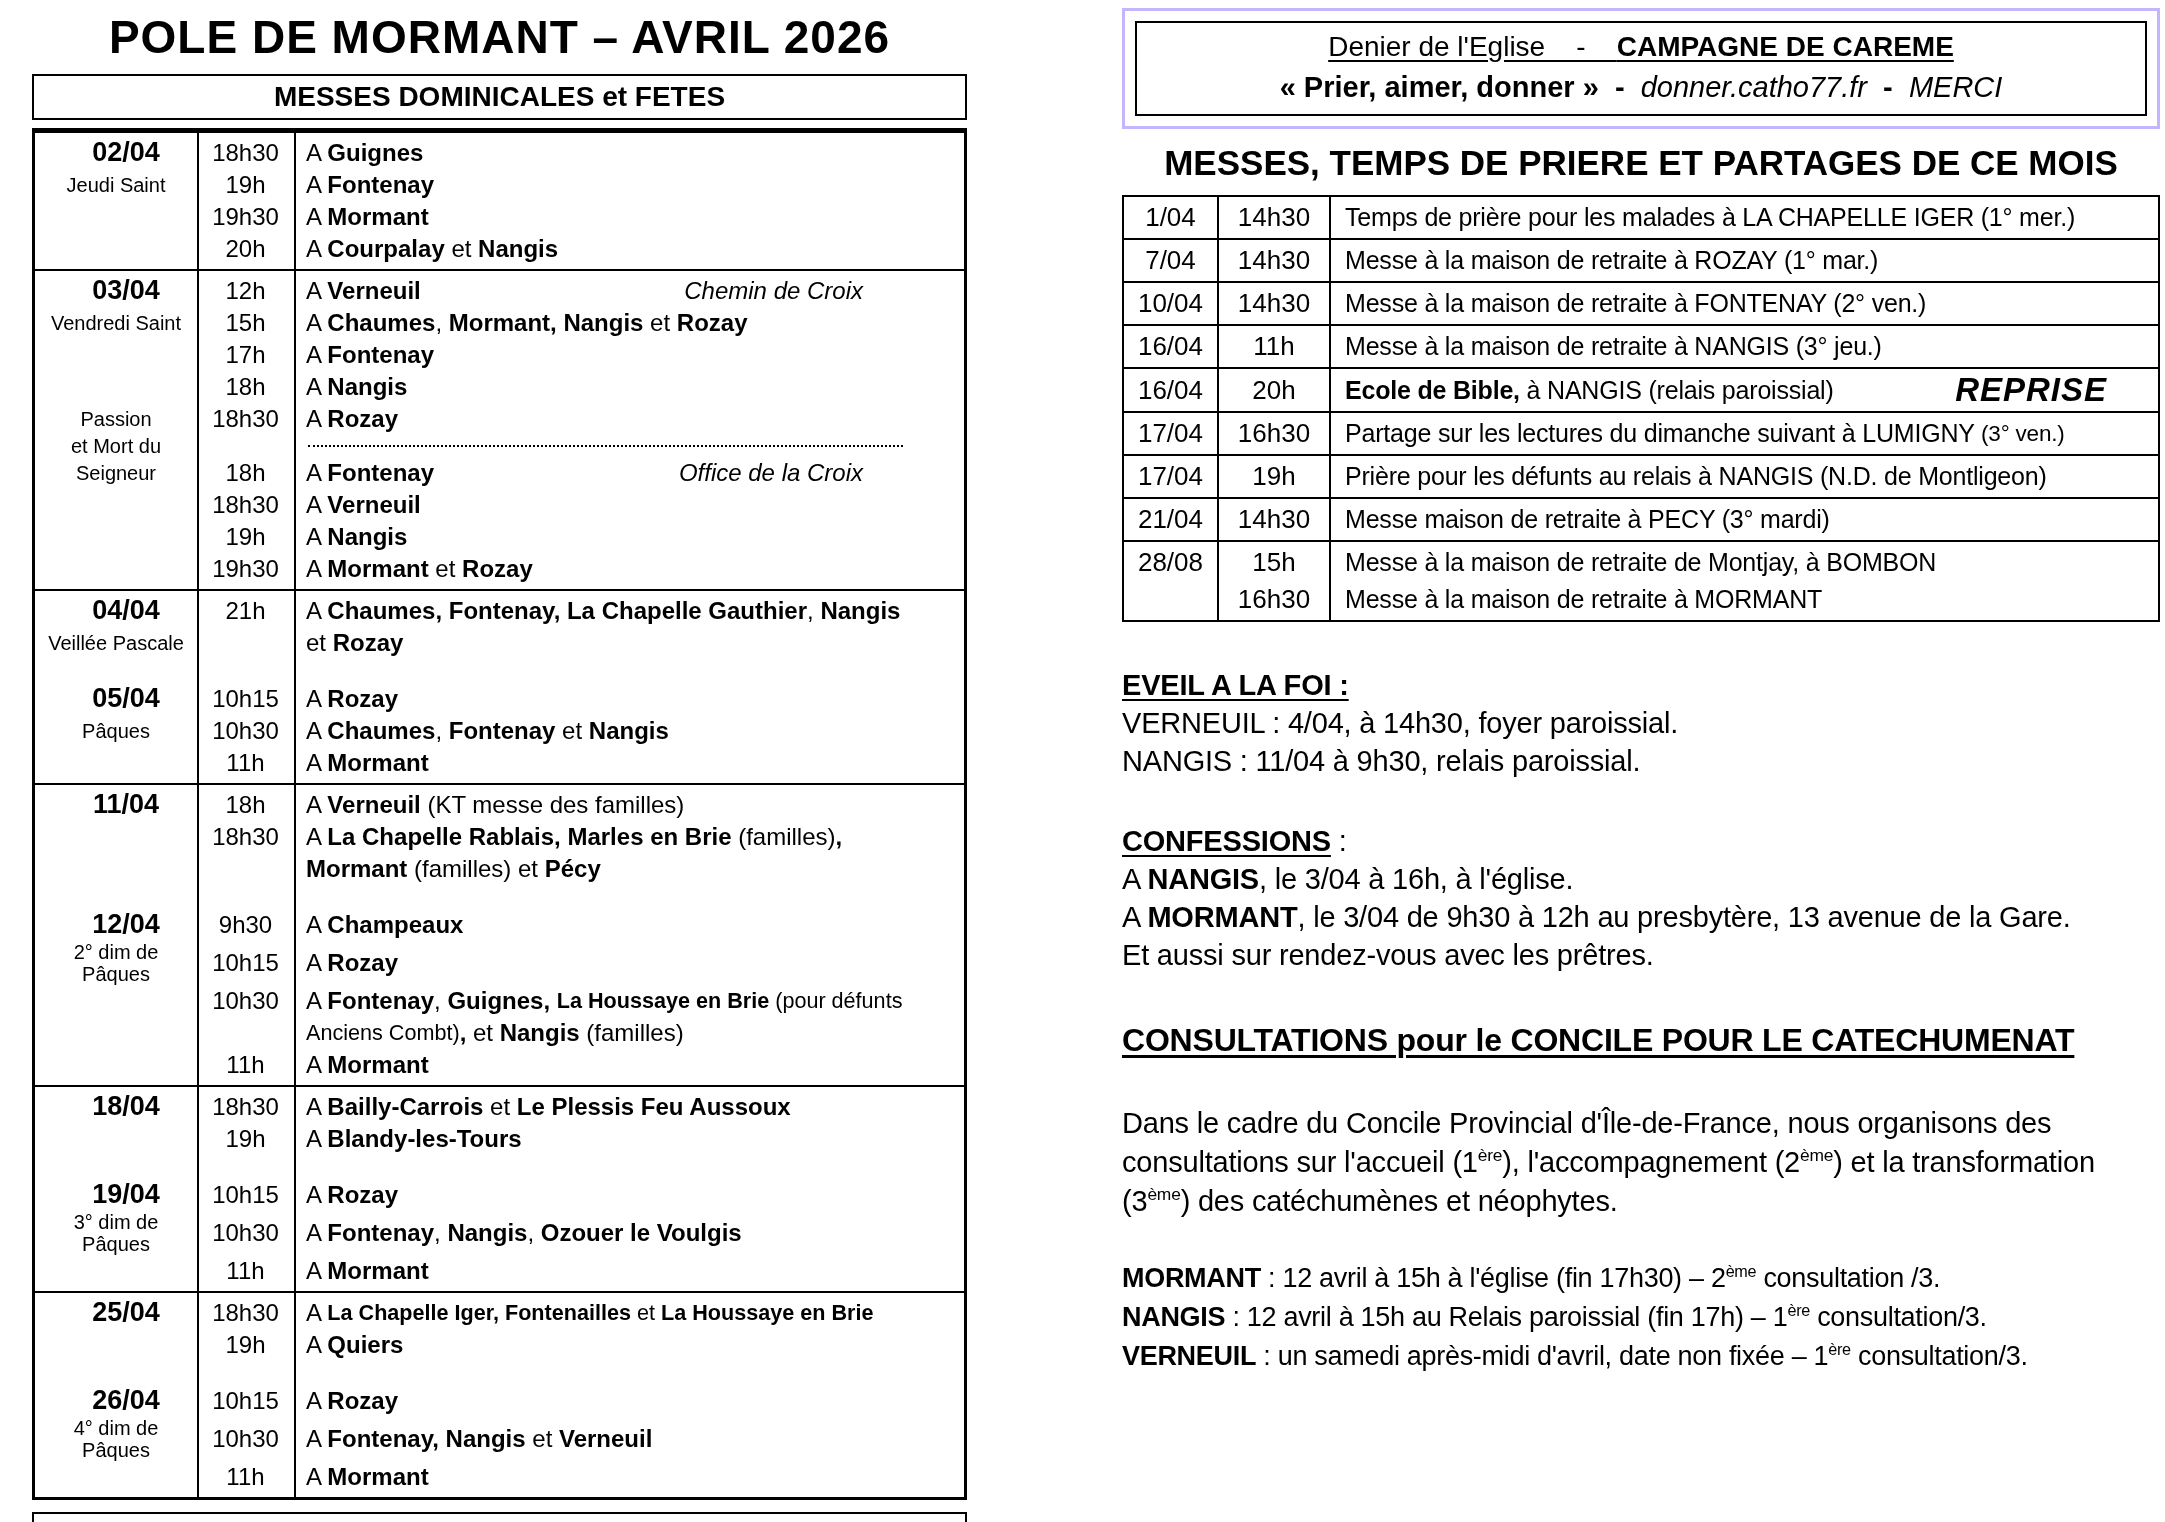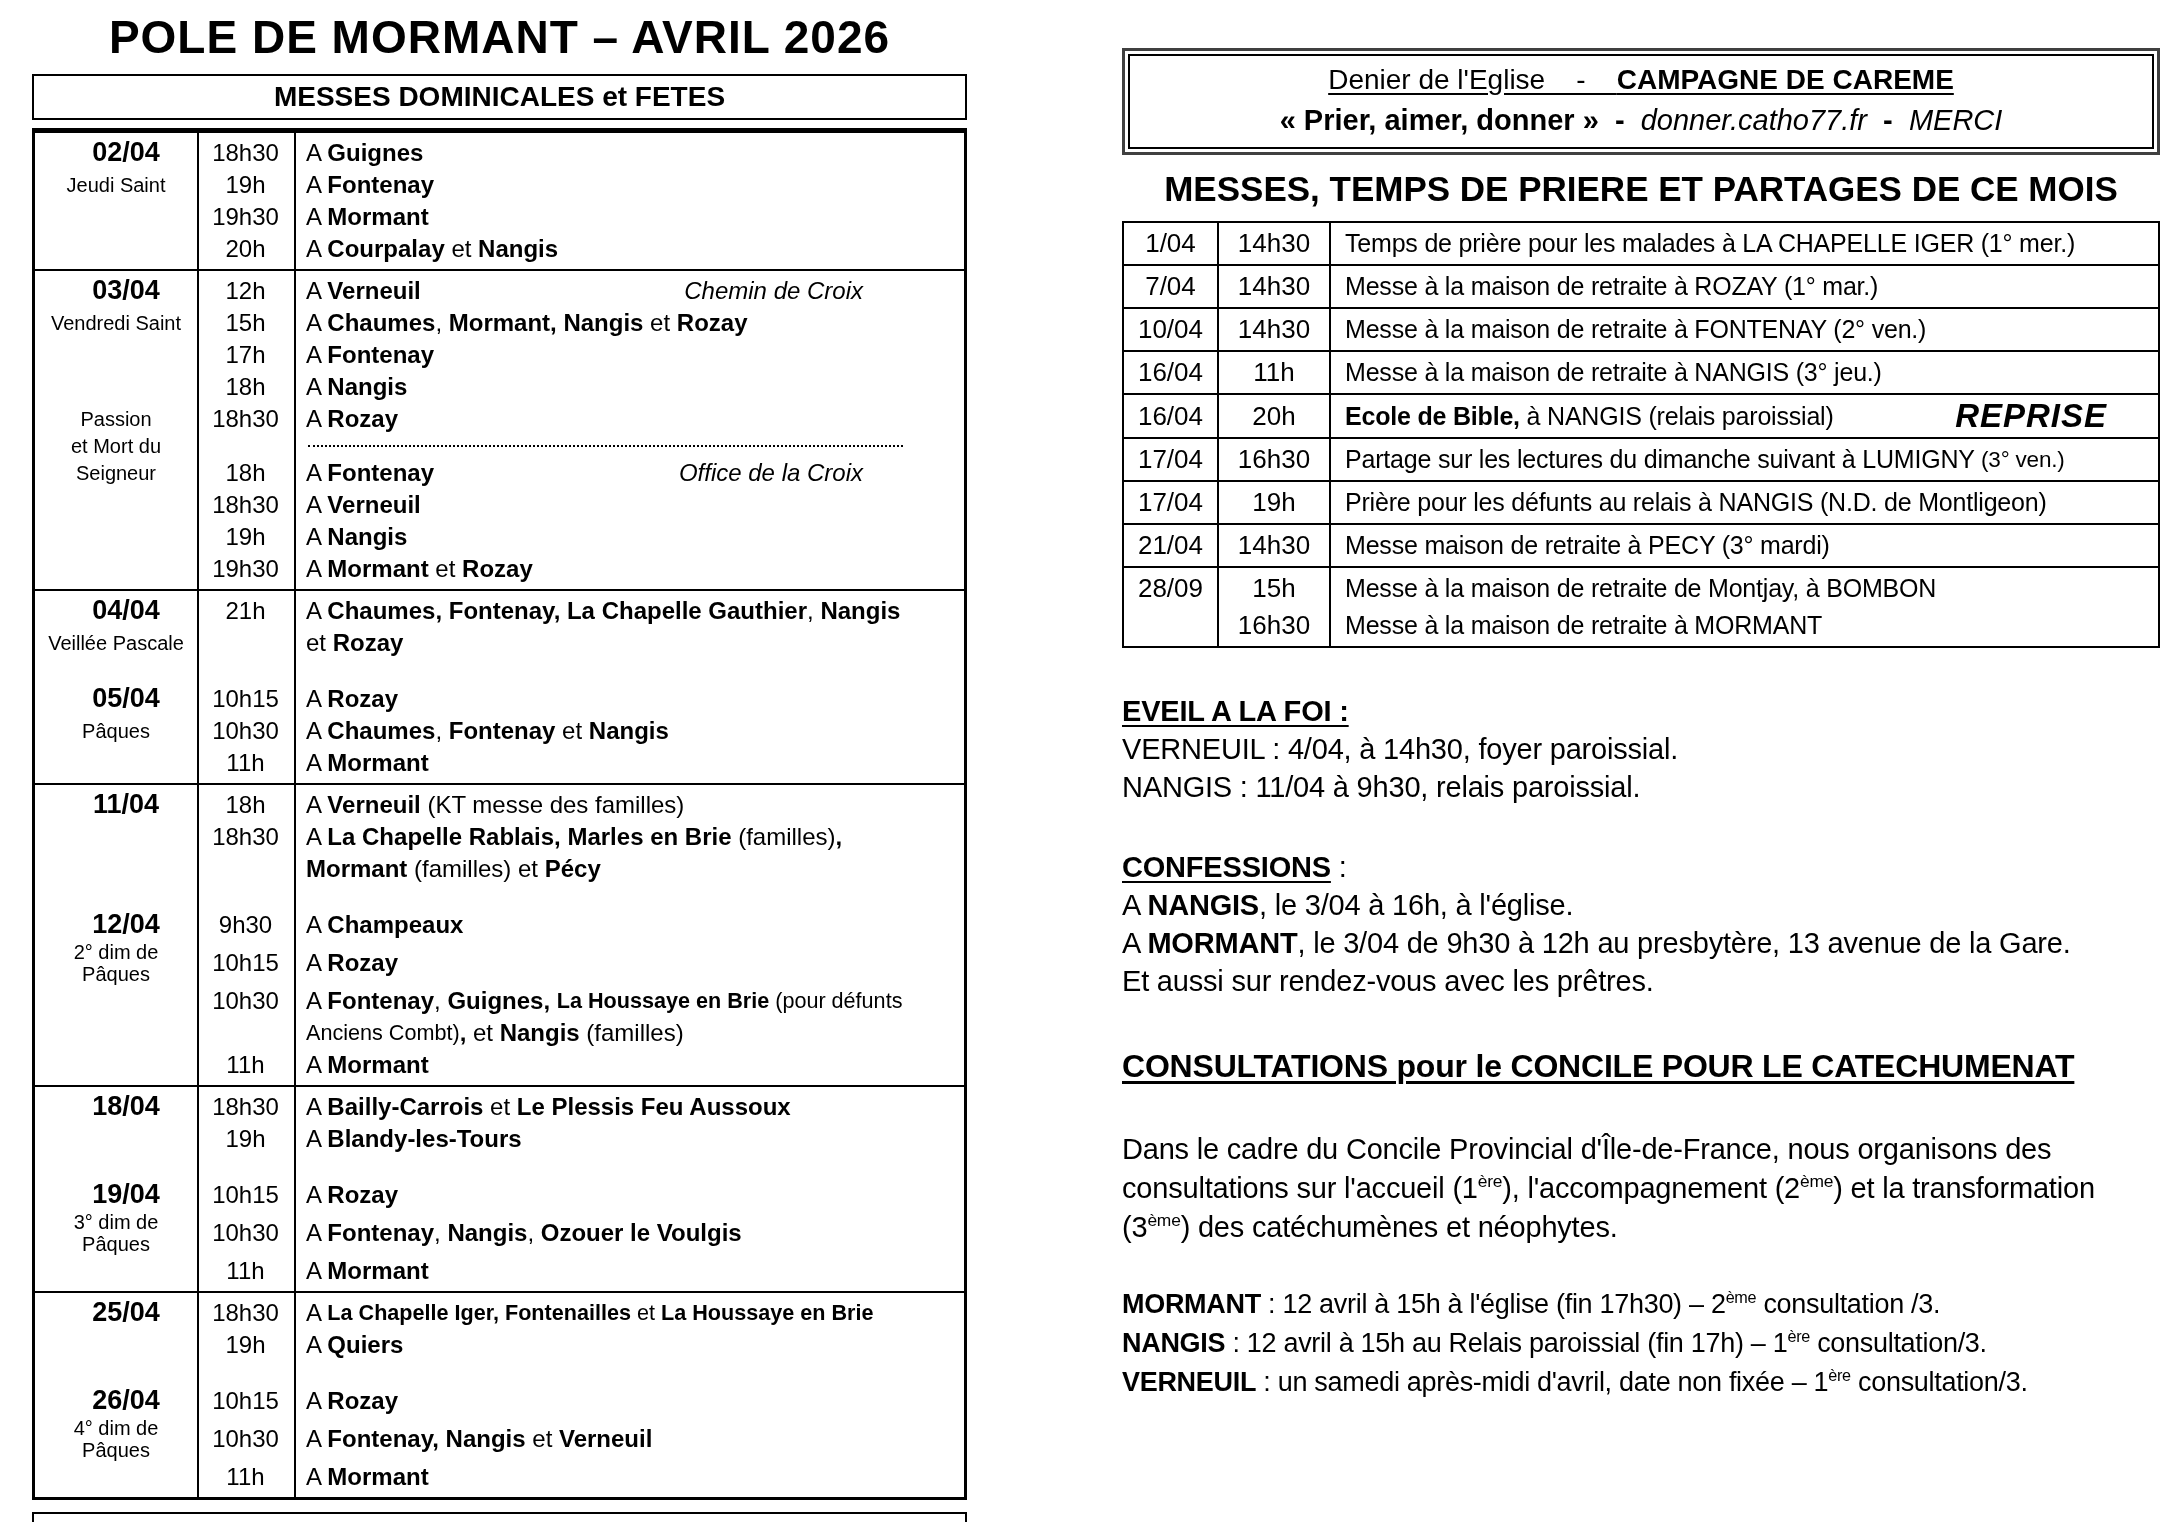--- a/index.html
+++ b/index.html
@@ -34,21 +34,21 @@
   .c-date.big{font-size:27px;font-weight:bold;padding-left:22px;}
   .c-time{text-align:center;font-size:24px;}
   .c-content{font-size:24px;padding-left:12px;padding-right:6px;display:flex;align-items:center;}
   .c-content span,.r-line span{white-space:pre;}
   .note{margin-left:auto;font-style:italic;padding-right:95px;font-size:24px;}
   .dotline{flex:1;border-top:2px dotted #000;margin:0 55px 0 2px;}
   .footer-box{border:2px solid #000;margin-top:12px;text-align:center;font-size:27px;padding:8px 0;}
 
   
   .right{position:absolute;left:1122px;top:8px;width:1038px;}
-  .banner{border:3px solid #404040;padding:3px;margin-top:40px;}
+  .banner{border:3px solid #c4b5fd;padding:10px;}
   .banner-inner{border:2px solid #000;text-align:center;padding:8px 6px 10px 6px;}
   .banner-inner span{white-space:pre;}
   .banner-l1{font-size:28px;}
   .banner-l2{font-size:29px;margin-top:8px;}
   .right-heading{font-size:35px;font-weight:bold;text-align:center;margin:14px 0 12px 0;}
   .right-table{border:2px solid #000;}
   .rrow{display:grid;grid-template-columns:95px 112px 1fr;}
   .rrow + .rrow{border-top:2px solid #000;}
   .r-date,.r-time{border-right:2px solid #000;text-align:center;font-size:26px;
     display:flex;flex-direction:column;justify-content:center;}
@@ -538,21 +538,21 @@
         <div class="r-time">
           <div class="tline">14h30</div>
         </div>
         <div class="r-desc">
           <div class="r-line">
             <span>Messe maison de retraite à PECY (3° mardi)</span>
           </div>
         </div>
       </div>
       <div class="rrow multi">
-        <div class="r-date">28/09</div>
+        <div class="r-date">28/08</div>
         <div class="r-time">
           <div class="tline">15h</div>
           <div class="tline">16h30</div>
         </div>
         <div class="r-desc">
           <div class="r-line">
             <span>Messe à la maison de retraite de Montjay, à BOMBON</span>
           </div>
           <div class="r-line">
             <span>Messe à la maison de retraite à MORMANT</span>

